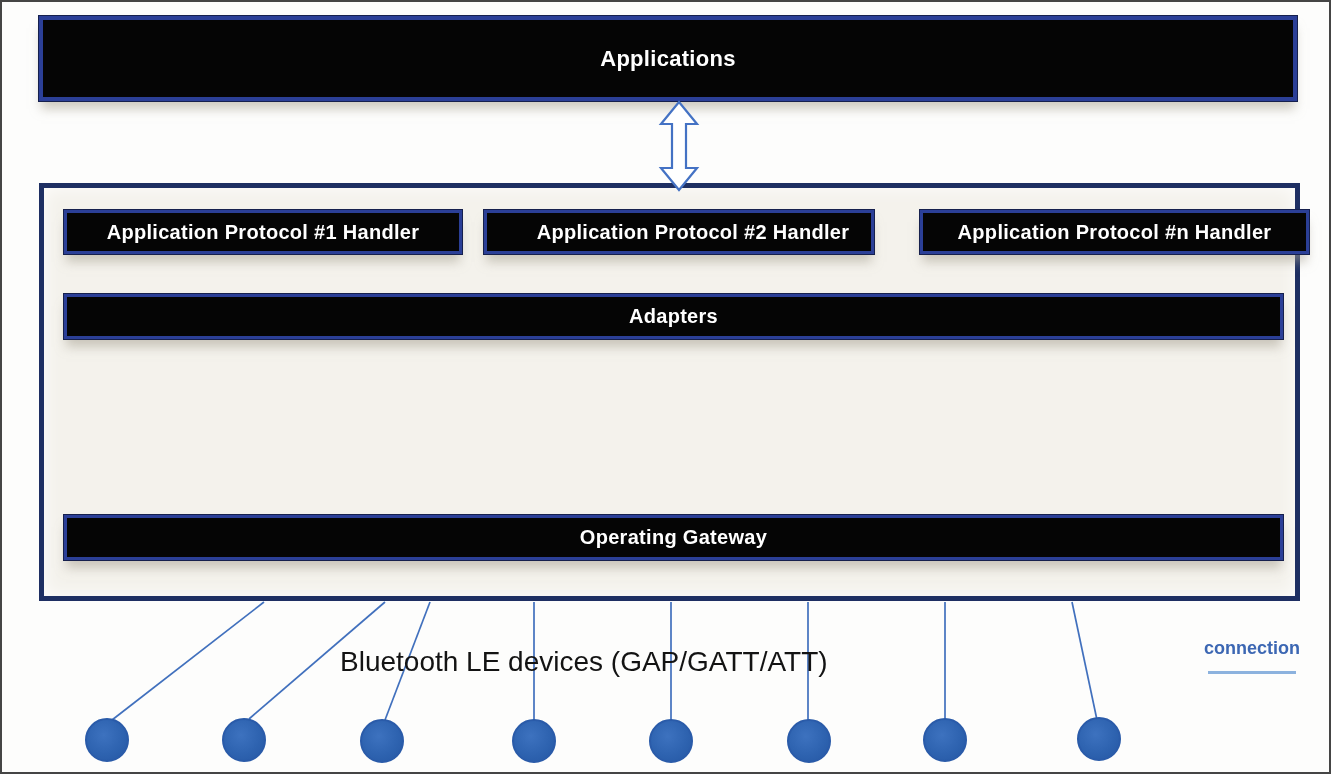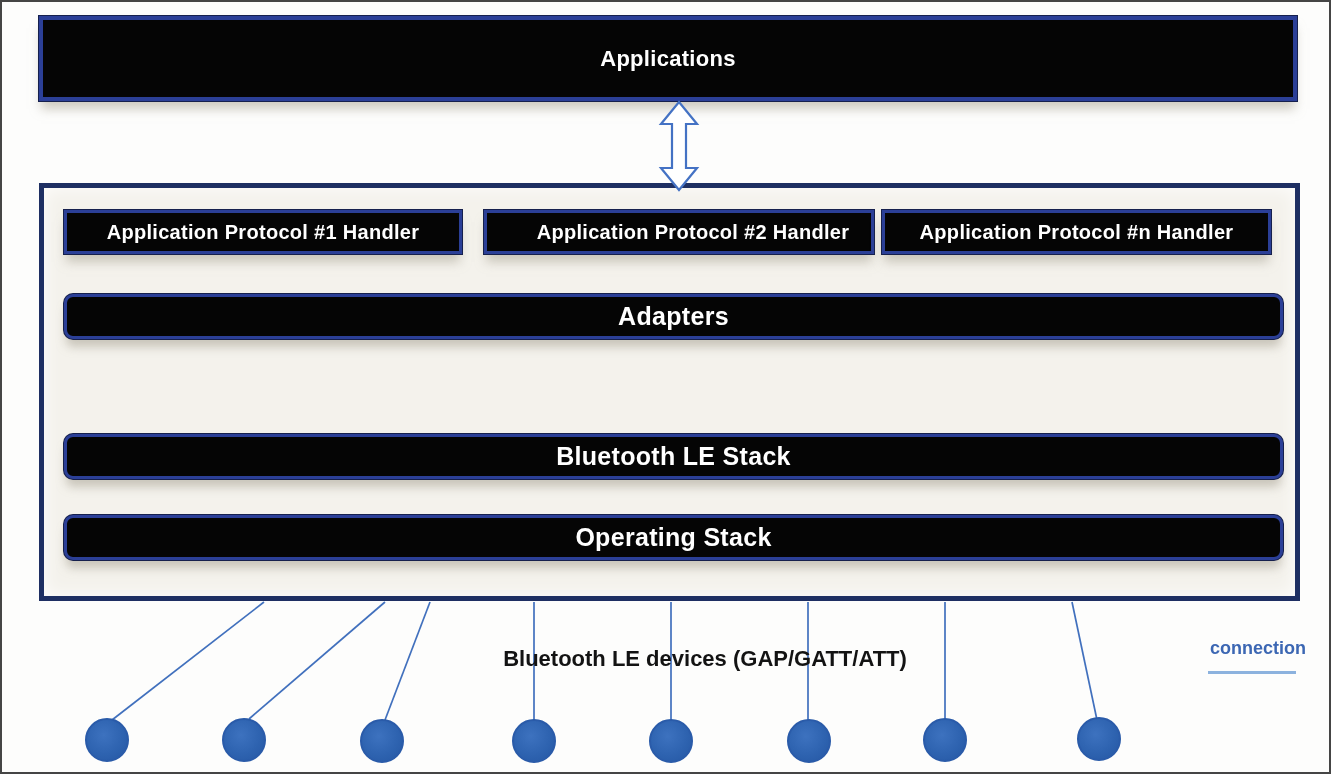--- a/index.html
+++ b/index.html
@@ -30,34 +30,34 @@
   }
   .bigbox{
     position:absolute;
     left:37px;top:181px;width:1261px;height:418px;
     background:#f4f2ec;
     border:5px solid #1e2f62;
     box-sizing:border-box;
     box-shadow:inset 0 0 18px rgba(255,255,255,0.9);
   }
   .handler{top:208px;height:44px;font-size:20px;}
-  .layer{left:62px;width:1219px;font-size:25px;border-radius:9px;}
+  .layer{left:62px;width:1219px;font-size:20px;}
   .gateway-label{
     position:absolute;left:703px;top:130px;
     font-size:22px;font-weight:600;color:#161616;
     white-space:nowrap;
   }
   .devices-label{
     position:absolute;left:338px;top:644px;width:730px;
-    text-align:center;font-size:22px;font-weight:700;color:#131313;
+    text-align:left;font-size:28px;font-weight:400;color:#131313;
     white-space:nowrap;z-index:5;
   }
   .connection-label{
     position:absolute;left:1196px;top:636px;width:108px;
-    text-align:right;font-size:18px;font-weight:600;color:#3c67b3;
+    text-align:center;font-size:18px;font-weight:600;color:#3c67b3;
     z-index:5;
   }
   .connection-line{
     position:absolute;left:1206px;top:669px;width:88px;height:3px;
     background:#8cb2de;z-index:5;
   }
   .device-node{
     position:absolute;width:44px;height:44px;border-radius:50%;
     background:radial-gradient(circle at 42% 38%, #3d72bf 0%, #2e63b0 55%, #2557a3 100%);
     border:2px solid #2a5ba9;
@@ -80,32 +80,29 @@
   </svg>
 
   <div class="bigbox"></div>
 
   <div class="blackbar handler" style="left:62px;width:398px;align-items:center;">
     <span>Application Protocol #1 Handler</span>
   </div>
   <div class="blackbar handler" style="left:482px;width:390px;padding-left:28px;">
     <span>Application Protocol #2 Handler</span>
   </div>
-  <div class="blackbar handler" style="left:880px;width:389px;">
+  <div class="blackbar handler" style="left:918px;width:389px;">
     <span>Application Protocol #n Handler</span>
   </div>
 
   <div class="blackbar layer" style="top:292px;height:45px;">
     <span>Adapters</span>
   </div>
-  <div class="blackbar layer" style="top:432px;height:45px;">
-    <span>Bluetooth LE Stack</span>
-  </div>
   <div class="blackbar layer" style="top:513px;height:45px;">
-    <span>Operating Stack</span>
+    <span>Operating Gateway</span>
   </div>
 
   <svg class="overlay" width="1331" height="774">
     <g stroke="#4170bd" stroke-width="1.7" fill="none">
       <line x1="262" y1="600" x2="110" y2="718"></line>
       <line x1="383" y1="600" x2="247" y2="717"></line>
       <line x1="428" y1="600" x2="383" y2="718"></line>
       <line x1="532" y1="600" x2="532" y2="718"></line>
       <line x1="669" y1="600" x2="669" y2="718"></line>
       <line x1="806" y1="600" x2="806" y2="718"></line>

